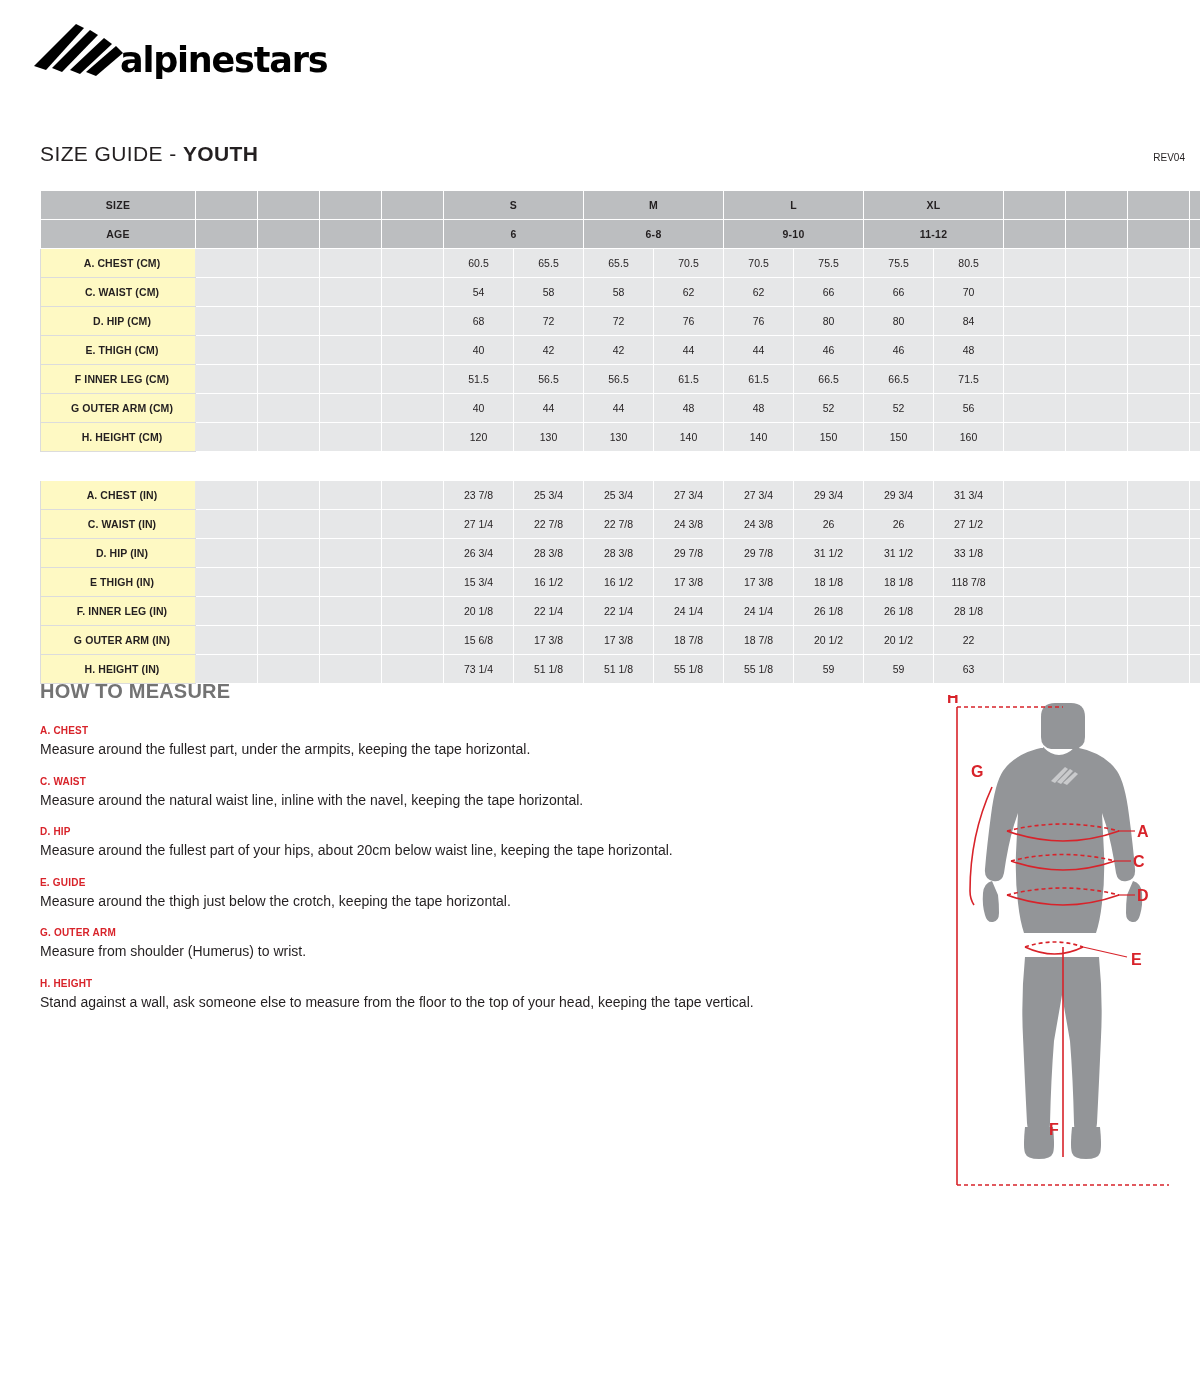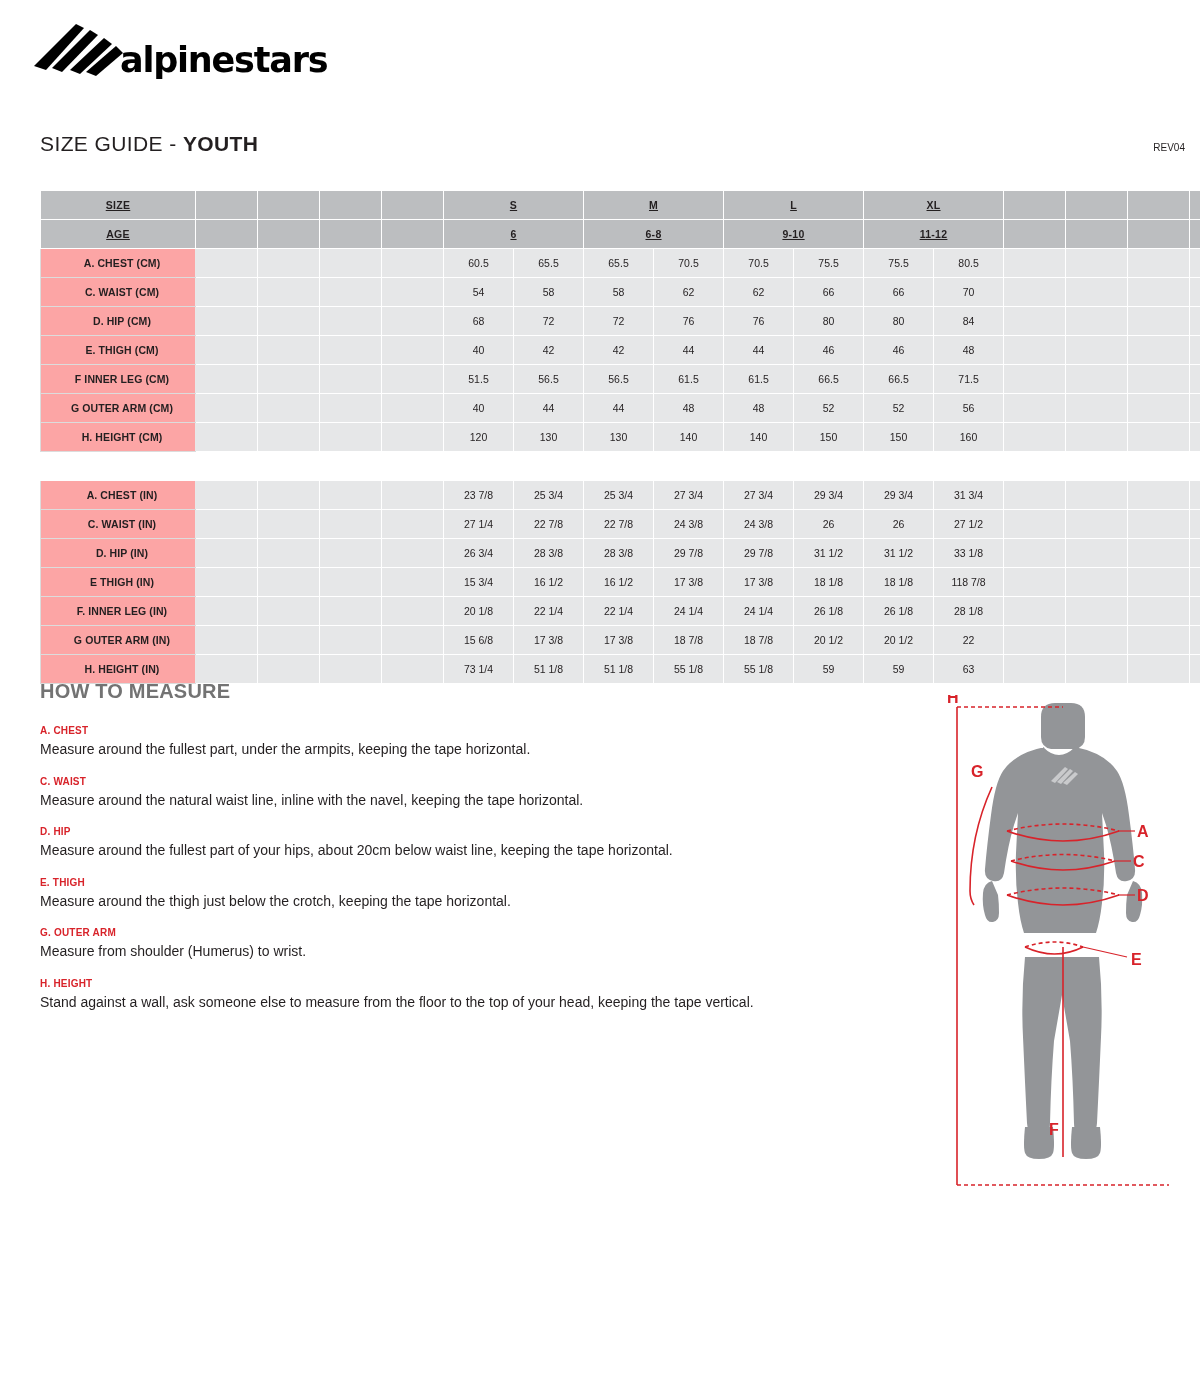--- a/index.html
+++ b/index.html
@@ -38,21 +38,21 @@
     font-weight: bold;
     letter-spacing: -1.2px;
     color: #000;
     font-family: "DejaVu Sans", sans-serif;
   }
 
   
   .title-row {
     position: absolute;
     left: 40px;
-    top: 132px;
+    top: 142px;
     width: 1145px;
     display: flex;
     align-items: baseline;
     justify-content: space-between;
   }
   .title {
     font-size: 21px;
     letter-spacing: 0.4px;
     color: #231f20;
     font-weight: 400;
@@ -83,27 +83,26 @@
     padding: 0;
     text-align: center;
     vertical-align: middle;
     font-size: 10.5px;
   }
   .hdr-cell {
     background: #bcbec0;
     font-weight: bold;
     font-size: 10.5px;
     letter-spacing: 0.3px;
-    text-decoration: underline;
   }
   .hdr-blank {
     background: #bcbec0;
   }
   .lbl {
-    background: #fca5a5;
+    background: #fef9c3;
     text-align: left;
     padding-left: 8px !important;
     font-weight: bold;
     font-size: 10px;
     letter-spacing: 0.1px;
     border-top: 1px solid #dcdcdc !important;
     border-bottom: 1px solid #dcdcdc !important;
     border-left: 1px solid #dcdcdc !important;
     border-right: 1px solid #e8e8e8 !important;
   }
@@ -530,21 +529,21 @@
         </div>
         <div class="measure-block">
           <div class="measure-title">C. WAIST</div>
           <div class="measure-desc">Measure around the natural waist line, inline with the navel, keeping the tape horizontal.</div>
         </div>
         <div class="measure-block">
           <div class="measure-title">D. HIP</div>
           <div class="measure-desc">Measure around the fullest part of your hips, about 20cm below waist line, keeping the tape horizontal.</div>
         </div>
         <div class="measure-block">
-          <div class="measure-title">E. THIGH</div>
+          <div class="measure-title">E. GUIDE</div>
           <div class="measure-desc">Measure around the thigh just below the crotch, keeping the tape horizontal.</div>
         </div>
         <div class="measure-block">
           <div class="measure-title">G. OUTER ARM</div>
           <div class="measure-desc">Measure from shoulder (Humerus) to wrist.</div>
         </div>
         <div class="measure-block">
           <div class="measure-title">H. HEIGHT</div>
           <div class="measure-desc">Stand against a wall, ask someone else to measure from the floor to the top of your head, keeping the tape vertical.</div>
         </div>

